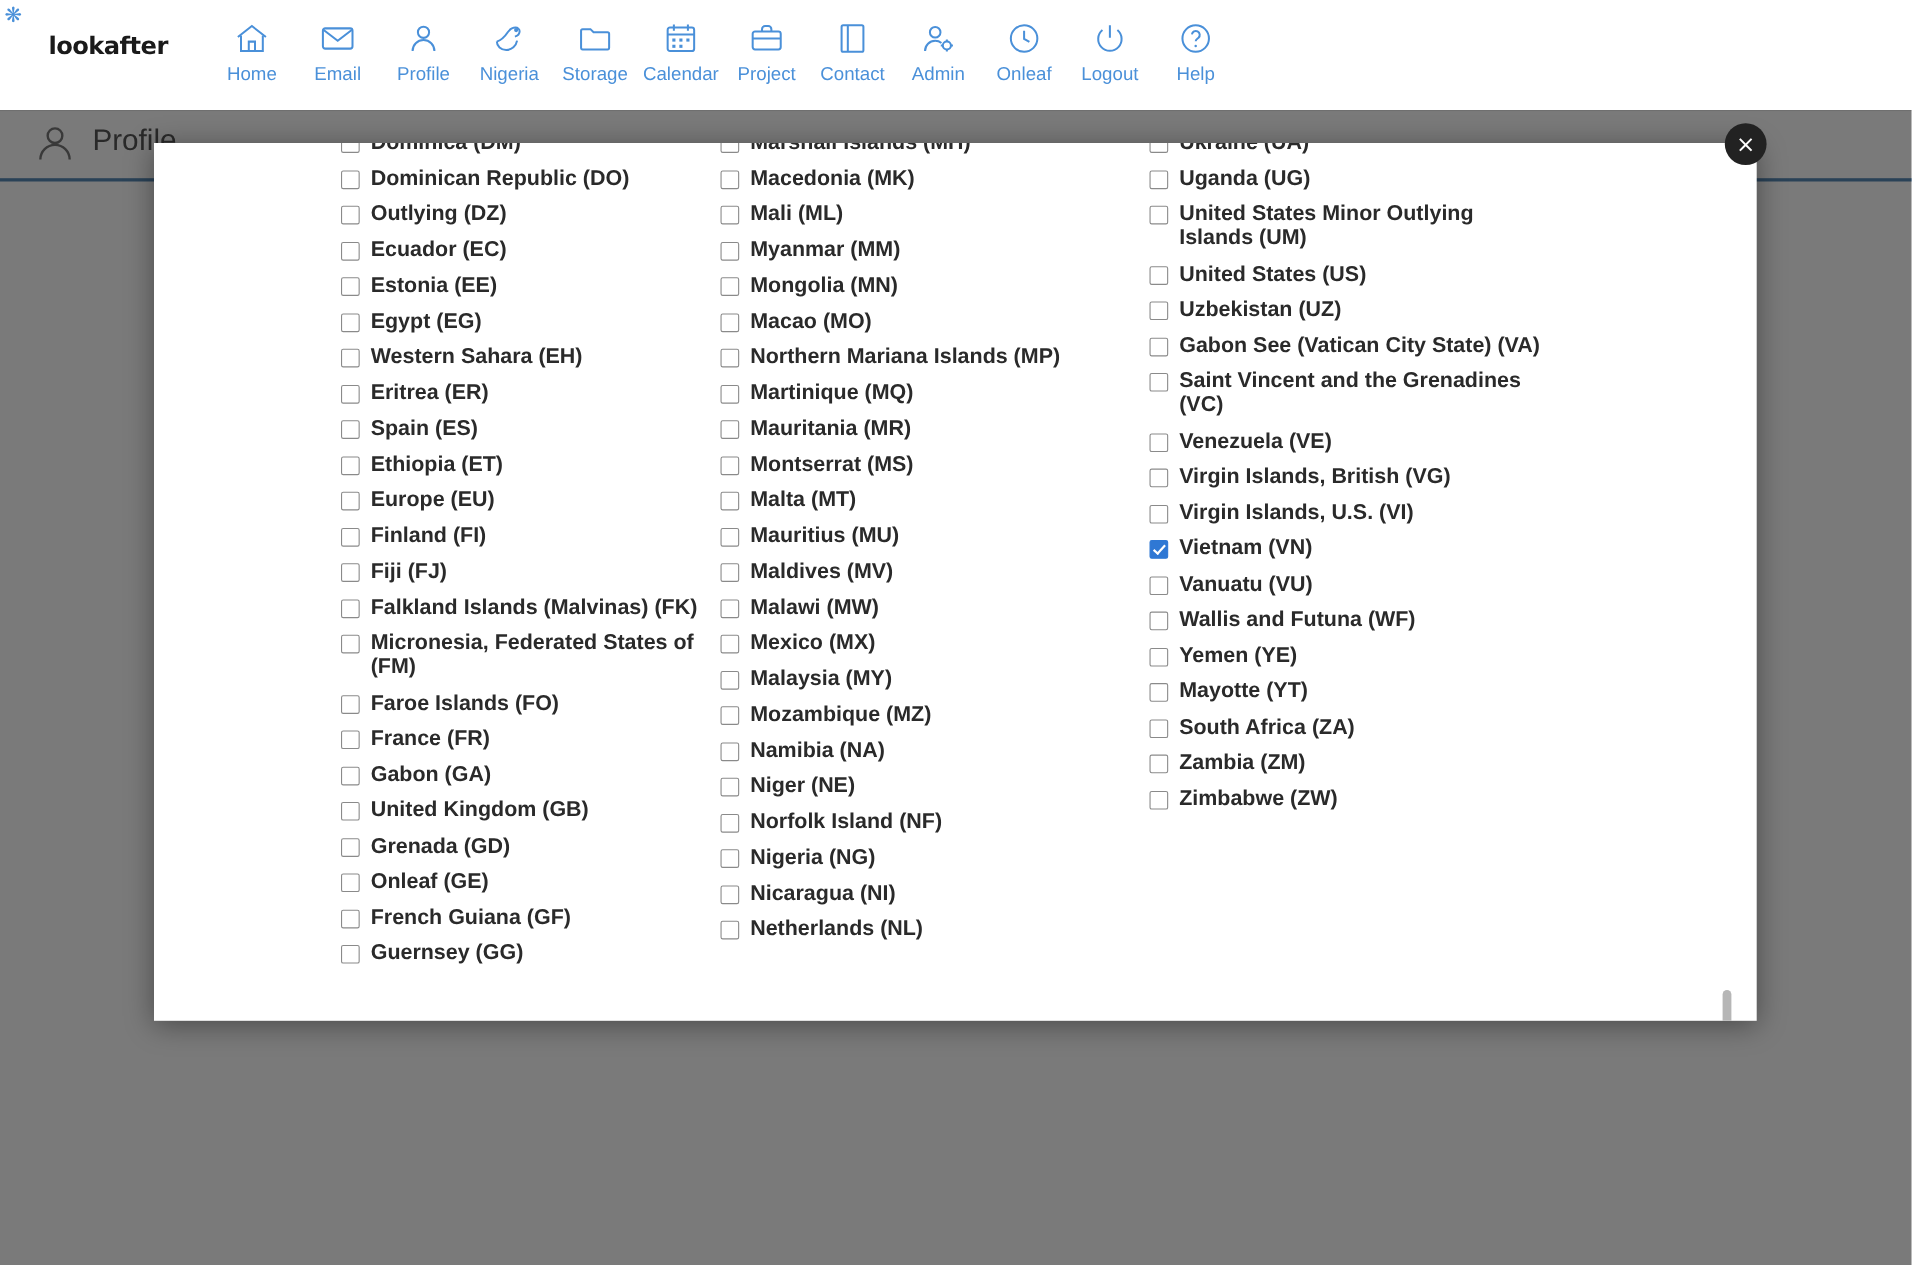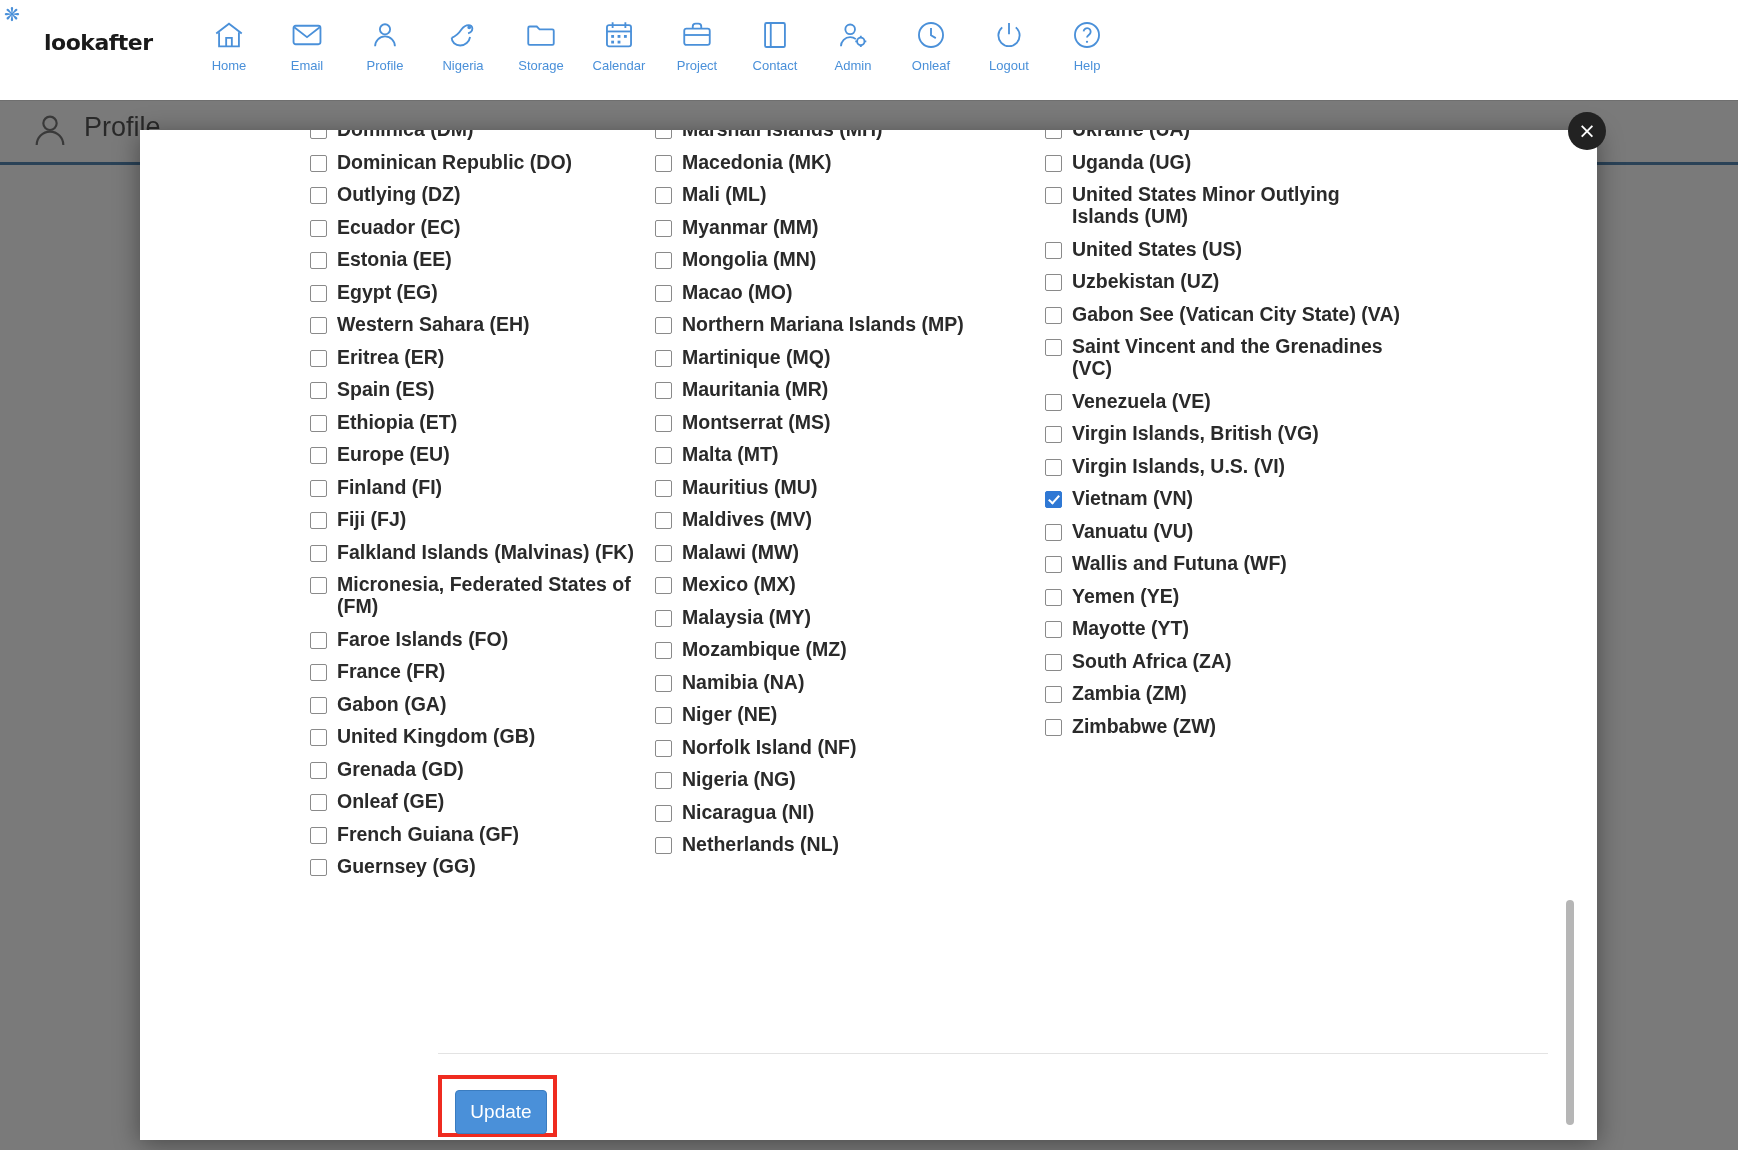--- a/index.html
+++ b/index.html
@@ -46,21 +46,21 @@
   #navitems {
     position: absolute;
     left: 190px; top: 12px;
     display: flex;
     align-items: flex-start;
   }
   .navitem {
     width: 78px;
     text-align: center;
     color: #4a90d9;
-    font-size: 13px;
+    font-size: 17px;
     cursor: pointer;
     text-decoration: none;
   }
   .navitem .ic {
     display: block;
     height: 44px;
     line-height: 44px;
   }
   .navitem .ic svg { vertical-align: middle; }
   .navitem .lbl { display: block; margin-top: 2px; }
@@ -100,21 +100,21 @@
     height: 1050px;
     background: rgba(40,40,40,0.62);
     z-index: 10;
   }
 
   
   #modal {
     position: absolute;
     left: 140px; top: 130px;
     width: 1457px;
-    height: 1010px;
+    height: 798px;
     background: #ffffff;
     box-shadow: 0 4px 24px rgba(0,0,0,0.4);
     z-index: 20;
     overflow: hidden;
   }
   #modal-close {
     position: absolute;
     left: 1568px; top: 112px;
     width: 38px; height: 38px;
     border-radius: 50%;

